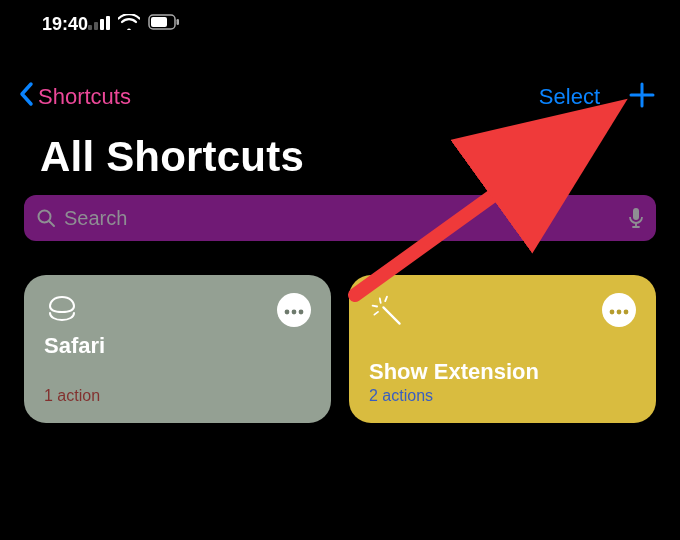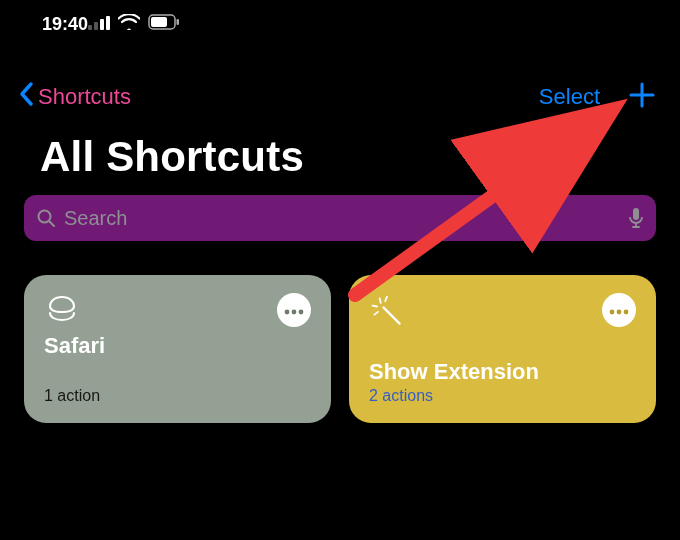--- a/index.html
+++ b/index.html
@@ -90,21 +90,21 @@
     .card-more {
       width: 34px; height: 34px; border-radius: 50%;
       background: #fff; display:flex; align-items:center; justify-content:center;
       cursor: pointer;
     }
     .card-bottom {}
     .card-title { font-size: 22px; font-weight: 600; margin-bottom: 2px; }
     .card-sub { font-size: 16px; opacity: 0.85; }
 
     .card-safari { background: #94a093; color:#fff; }
-    .card-safari .card-sub { color: #000000; margin-top: 28px; }
+    .card-safari .card-sub { color: #7f1d1d; margin-top: 28px; }
     .card-ext { background: #d9bc3f; color:#fff; }
     .card-ext .card-sub { color: #1d4ed8; }
 
     
     .arrow-annotation {
       position: absolute;
       left: 335px;
       top: 95px;
       pointer-events: none;
     }

